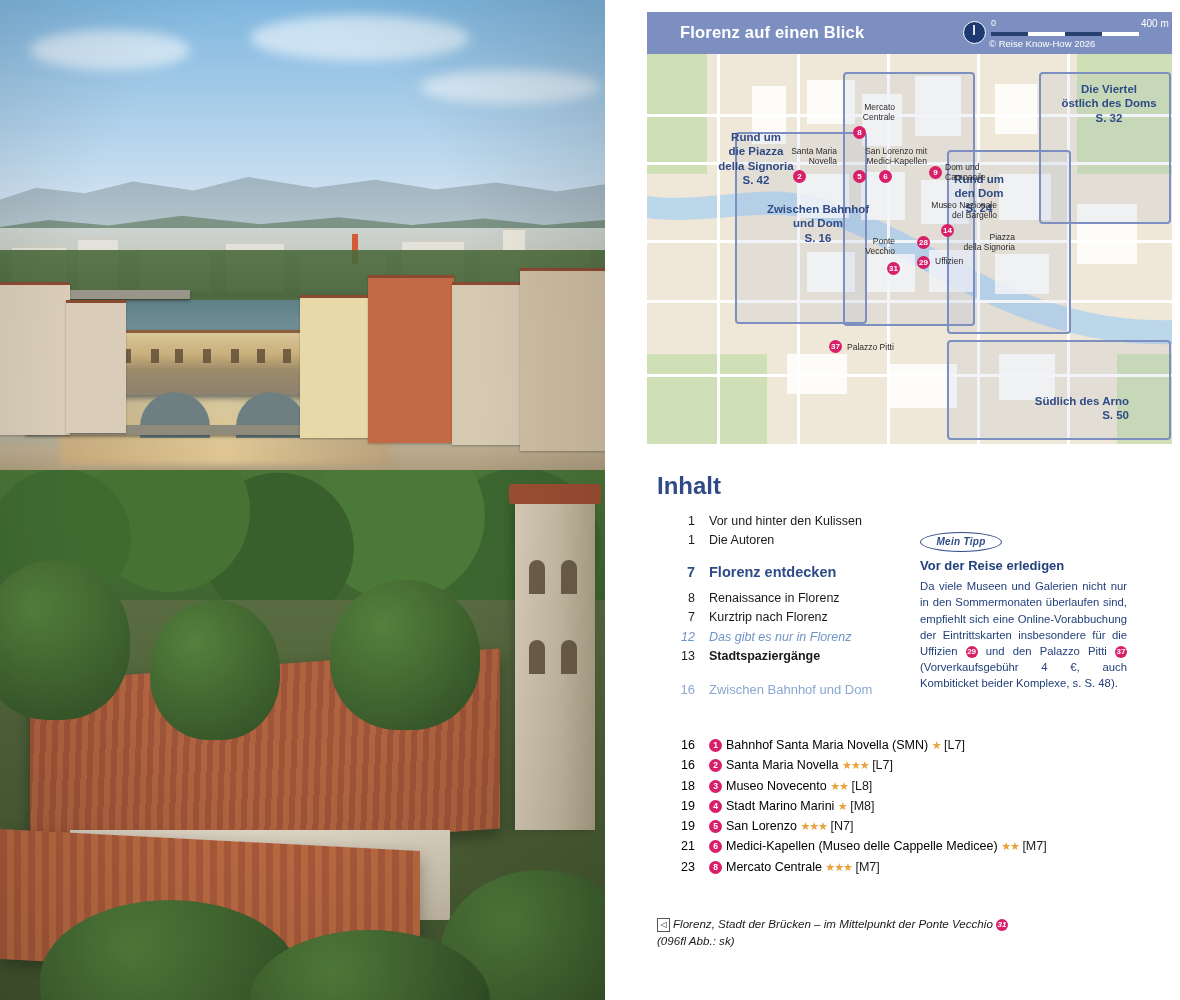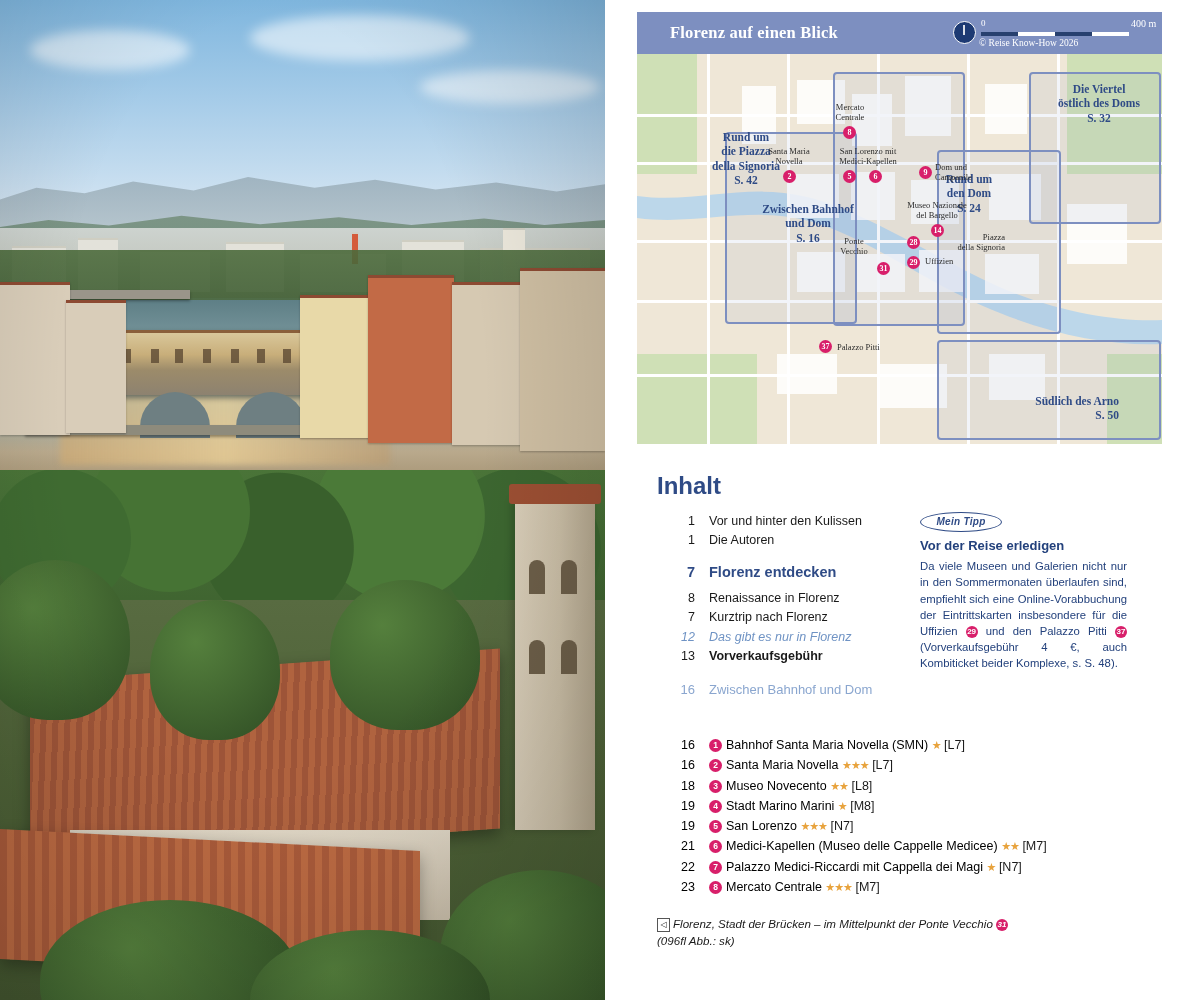--- a/index.html
+++ b/index.html
@@ -129,21 +129,21 @@
   .photo-vig {
     position:absolute; inset:0;
     background:radial-gradient(ellipse at 45% 40%, rgba(0,0,0,0) 45%, rgba(0,0,0,.18) 100%);
     pointer-events:none;
   }
 
   
   .right { position:absolute; left:605px; top:0; width:575px; height:1000px; background:#fff; }
 
   
-  .mapwrap { position:absolute; left:32px; top:12px; width:525px; height:452px;font-family:Liberation Serif, serif; }
+  .mapwrap { position:absolute; left:42px; top:12px; width:525px; height:452px; }
   .maphead {
     position:absolute; left:0; top:0; width:525px; height:42px;
     background:#7d8fc0;
   }
   .maphead .title {
     position:absolute; left:33px; top:11px;
     color:#ffffff; font-weight:bold; font-size:16.5px;
     letter-spacing:.2px;
   }
   .scalebar { position:absolute; right:9px; top:9px; width:200px; height:26px; color:#fff; }
@@ -171,21 +171,21 @@
   .blockshape { position:absolute; background:#ffffff; opacity:.85; }
   .greenarea { position:absolute; background:#cfe0b6; }
   .riverm {
     position:absolute; left:0; top:0; width:525px; height:390px;
   }
   .road { position:absolute; background:#ffffff; }
   .zone {
     position:absolute; border:2px solid #7d8fc0; background:rgba(125,143,192,0.10);
   }
   .zlabel { position:absolute; color:#2f4b86; font-weight:bold; font-size:11.5px; text-align:center; line-height:1.25; }
-  .poi { position:absolute; font-size:8.5px; color:#2b2b2b; text-align:center; line-height:1.2; white-space:nowrap; }
+  .poi { position:absolute; font-size:8.5px; color:#2b2b2b; text-align:right; line-height:1.2; white-space:nowrap; }
   .pin {
     position:absolute; width:13px; height:13px; border-radius:50%;
     background:#d81f6a; color:#fff; font-size:8px; font-weight:bold;
     text-align:center; line-height:13px;
   }
 
   
   .inhalt-title {
     position:absolute; left:657px; top:472px;
     font-size:24px; font-weight:bold; color:#2f4b86;
@@ -450,21 +450,21 @@
       <div class="toc-row">
         <div class="toc-num">7</div>
         <div class="toc-txt">Kurztrip nach Florenz</div>
       </div>
       <div class="toc-row sub">
         <div class="toc-num">12</div>
         <div class="toc-txt">Das gibt es nur in Florenz</div>
       </div>
       <div class="toc-row bold">
         <div class="toc-num">13</div>
-        <div class="toc-txt">Vorverkaufsgebühr</div>
+        <div class="toc-txt">Stadtspaziergänge</div>
       </div>
 
       <div class="toc-row section">
         <div class="toc-num">16</div>
         <div class="toc-txt">Zwischen Bahnhof und Dom</div>
       </div>
     </div>
 
     <div class="toc-list" style="left:52px;">
       <div class="lrow">
@@ -509,38 +509,30 @@
       </div>
       <div class="lrow">
         <div class="lnum">21</div>
         <div class="lbody">
           <span class="dot">6</span><span>Medici-Kapellen (Museo delle Cappelle Medicee)</span>
           <span class="star">★★</span>
           <span class="grid">[M7]</span>
         </div>
       </div>
       <div class="lrow">
-        <div class="lnum">22</div>
-        <div class="lbody">
-          <span class="dot">7</span><span>Palazzo Medici-Riccardi mit Cappella dei Magi</span>
-          <span class="star">★</span>
-          <span class="grid">[N7]</span>
-        </div>
-      </div>
-      <div class="lrow">
         <div class="lnum">23</div>
         <div class="lbody">
           <span class="dot">8</span><span>Mercato Centrale</span>
           <span class="star">★★★</span>
           <span class="grid">[M7]</span>
         </div>
       </div>
     </div>
 
-    <div class="tip" style="left:315px;">
+    <div class="tip" style="left:315px;margin-top:20px;">
       <div class="tipbadge">
         <div class="oval"></div>
         <span>Mein Tipp</span>
       </div>
       <div class="tiphead">Vor der Reise erledigen</div>
       <div class="tipbody">
         <span>Da viele Museen und Galerien nicht nur in den Sommermonaten überlaufen sind, empfiehlt sich eine Online-Vorabbuchung der Eintrittskarten insbesondere für die Uffizien </span><span class="tipdot">29</span><span> und den Palazzo Pitti </span><span class="tipdot">37</span><span> (Vorverkaufsgebühr 4 €, auch Kombiticket beider Komplexe, s. S. 48).</span>
       </div>
     </div>
 

